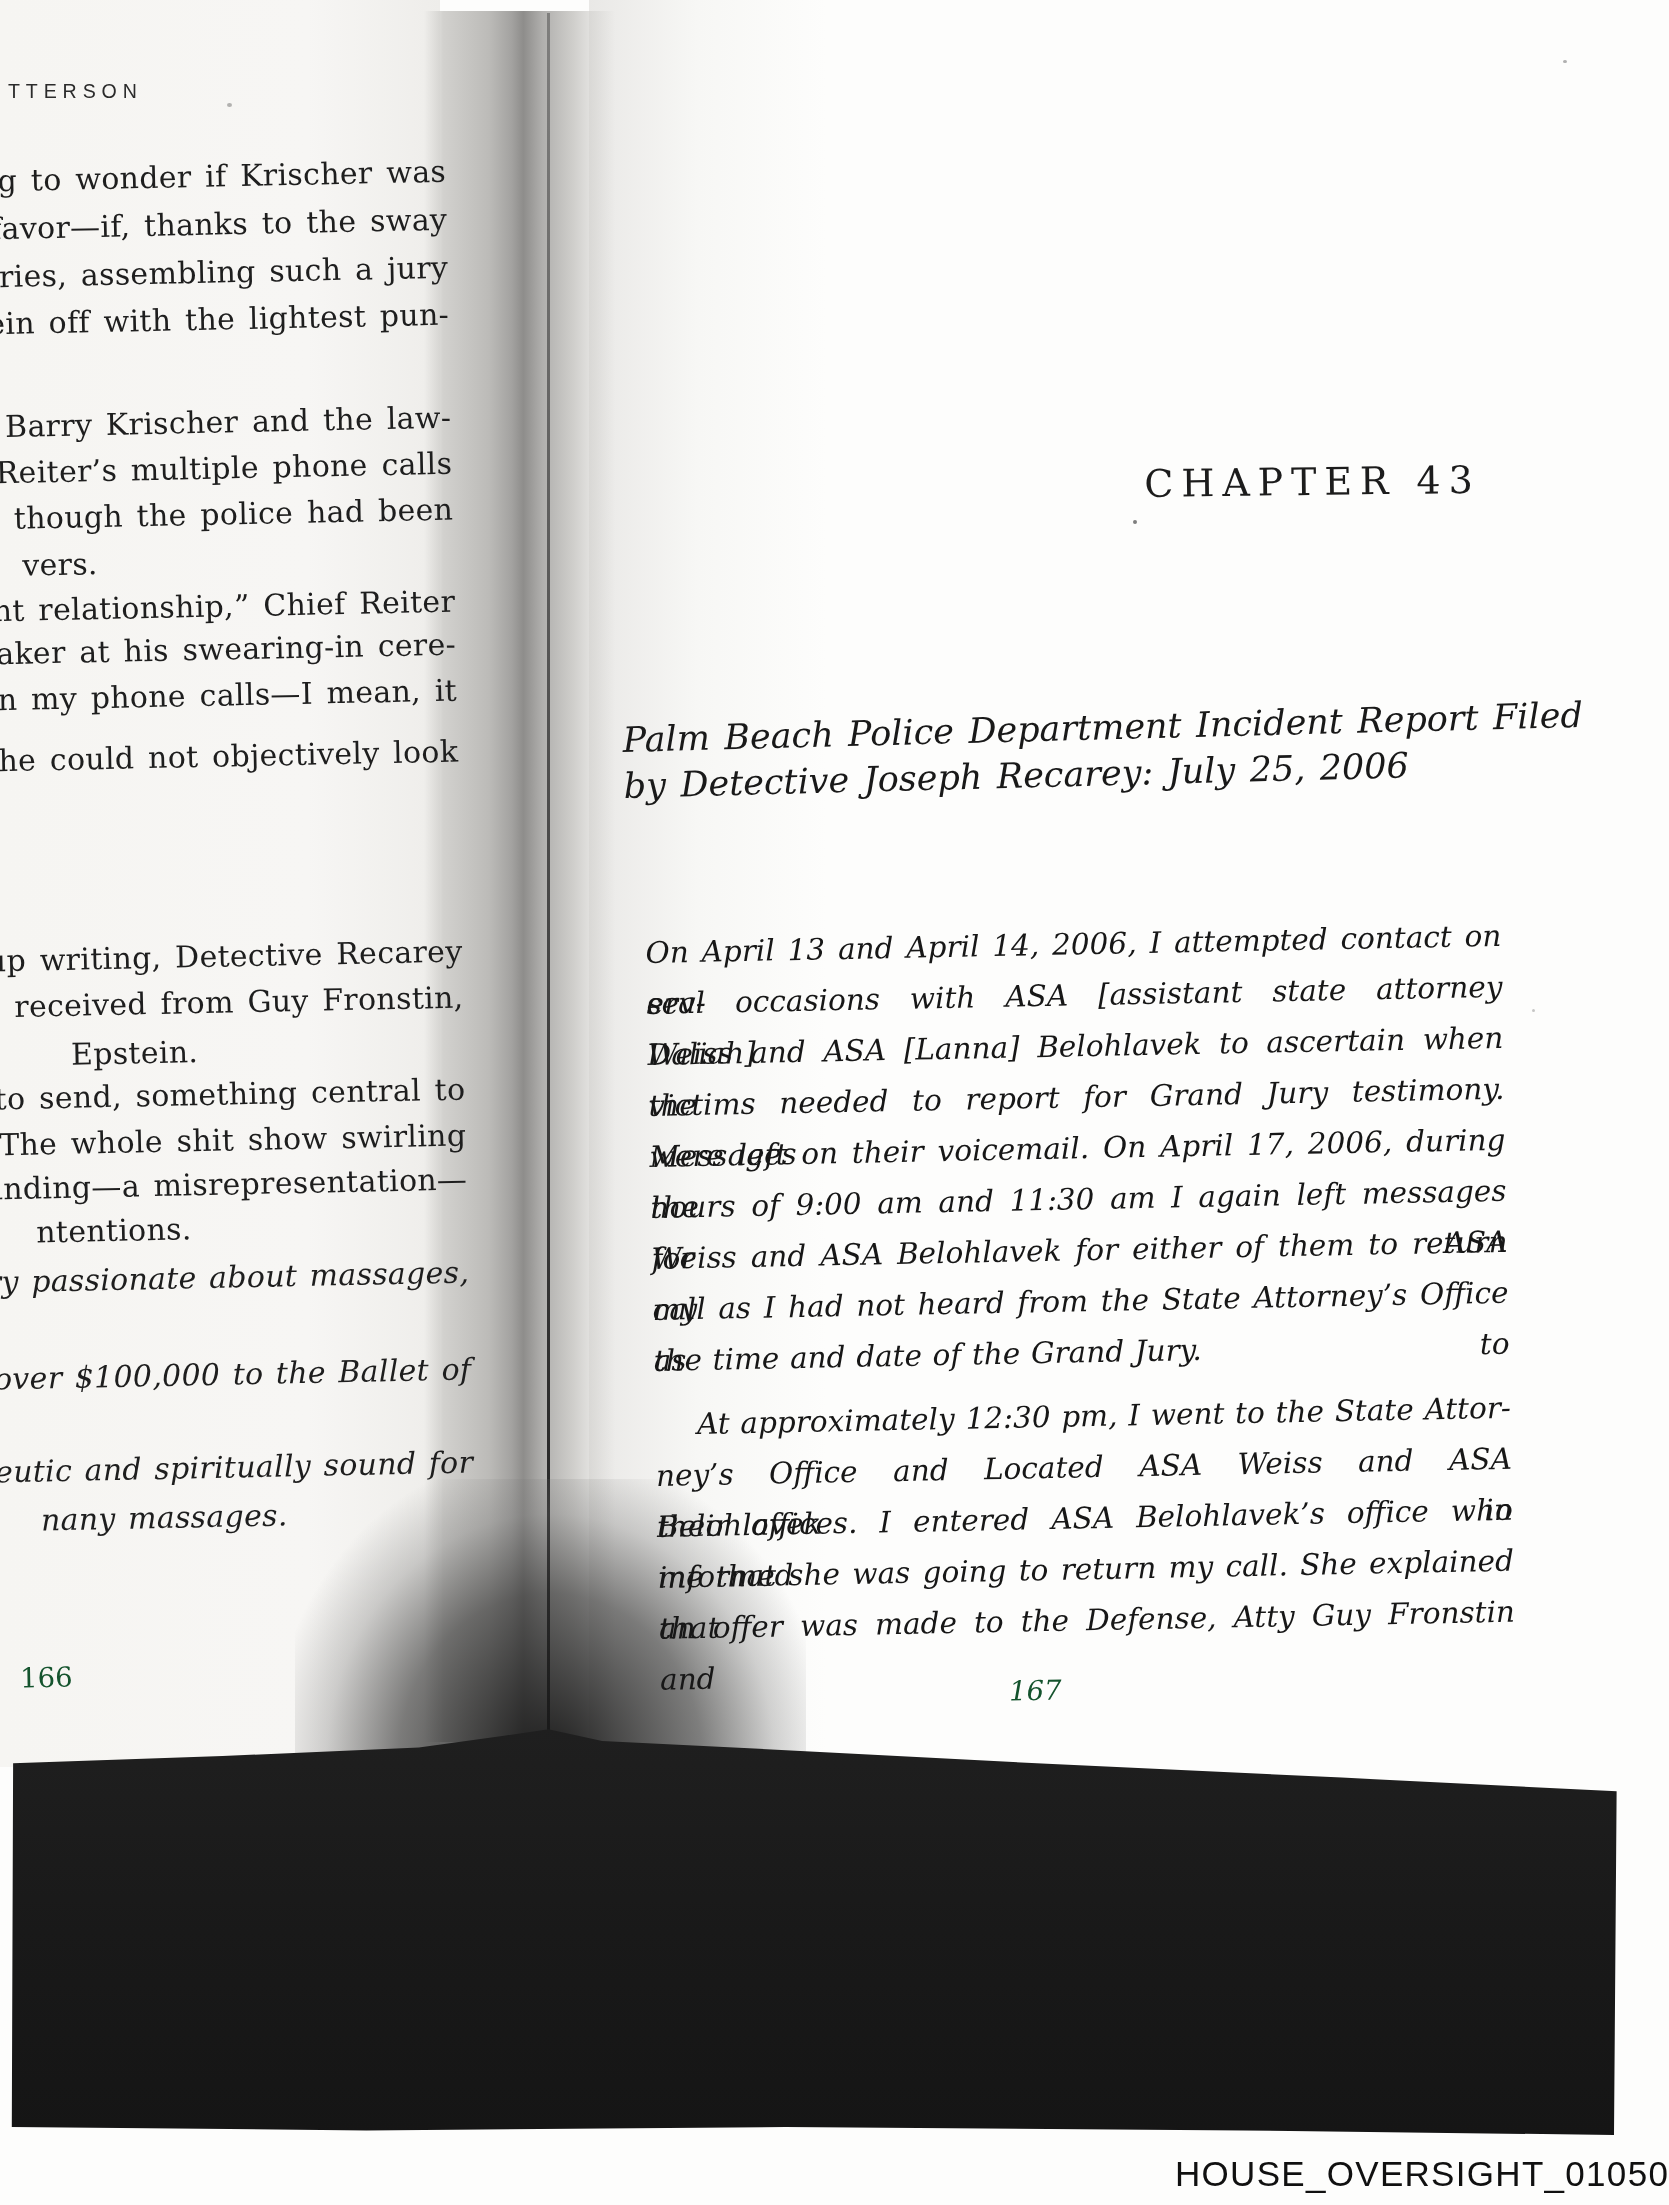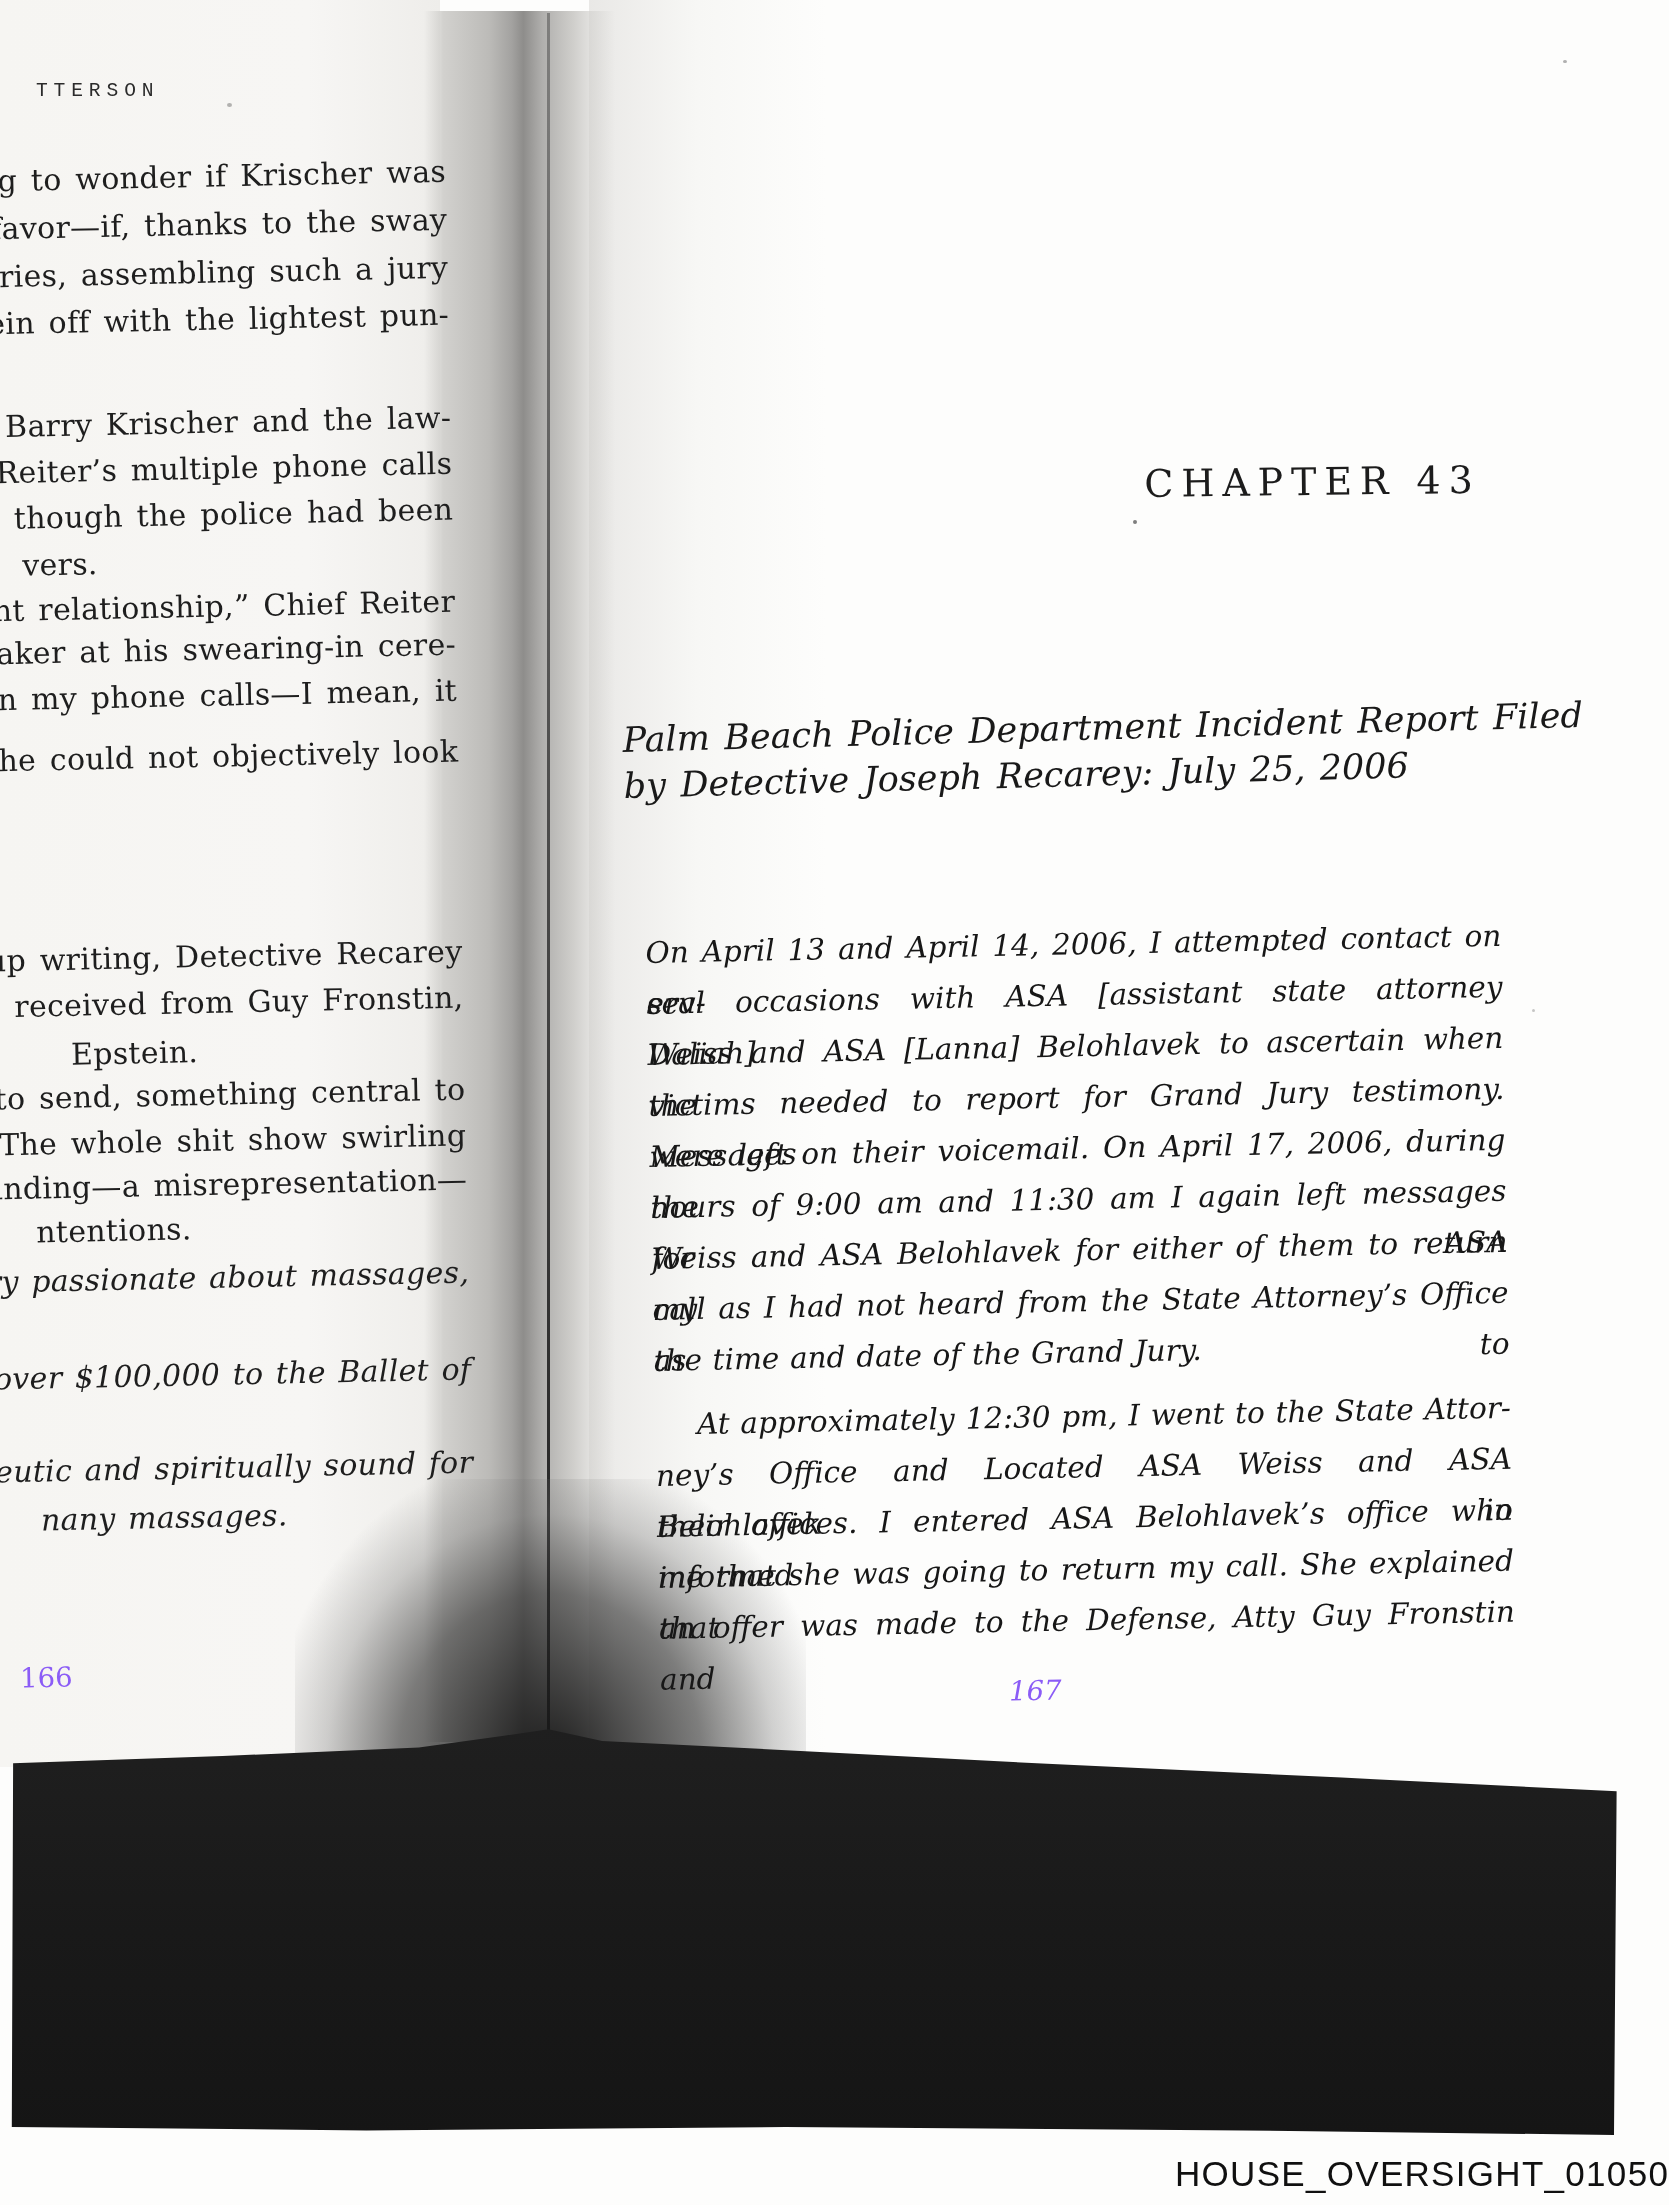--- a/index.html
+++ b/index.html
@@ -59,21 +59,21 @@
   .lline{
     position:absolute;white-space:nowrap;
     font-size:30px;line-height:1;color:#1e1e1e;
     word-spacing:3.9px;letter-spacing:0.3px;
   }
   .lline.r{right:10.5px;}
   .lline.it{font-style:italic;word-spacing:2.6px;}
   .running-head{
     position:absolute;left:7.9px;top:80px;
     font-size:19.6px;letter-spacing:5.9px;color:#2b2b2b;
-    font-family:Liberation Mono, monospace;z-index:5;white-space:nowrap;margin-left:28px;
+    font-family:Liberation Sans, sans-serif;z-index:5;white-space:nowrap;
   }
   .chapter-heading{
     position:absolute;left:1144px;top:462px;width:393px;
     font-size:38px;letter-spacing:7.9px;color:#1c1c1c;
     transform:rotate(-.7deg);transform-origin:0 0;
     z-index:5;white-space:nowrap;
   }
   .title-wrap{
     position:absolute;left:622px;top:717px;width:877px;
     transform:rotate(-1.5deg);transform-origin:0 0;z-index:5;
@@ -88,21 +88,21 @@
   }
   .bline{
     font-style:italic;font-size:29.5px;line-height:51px;height:51px;
     color:#171717;text-align:justify;text-align-last:justify;
     word-spacing:1.3px;
   }
   .bline.last{text-align-last:left;}
   .bline.indent{text-indent:42px;}
   .bline.gap{margin-top:13px;}
   .pageno{
-    position:absolute;font-size:27.5px;color:#8b5cf6;z-index:5;white-space:nowrap;
+    position:absolute;font-size:27.5px;color:#14532d;z-index:5;white-space:nowrap;
   }
   .pageno.left{left:19.6px;top:1661px;transform:rotate(-1deg);}
   .pageno.right{left:1009px;top:1656px;font-style:italic;transform:rotate(-1deg);margin-top:18px;}
   .watermark{
     position:absolute;left:1175px;top:2154px;
     font-family:"Liberation Sans",sans-serif;
     font-size:35px;letter-spacing:1.3px;color:#101010;
     z-index:6;white-space:nowrap;
   }
   .speck{position:absolute;border-radius:50%;z-index:5;}

